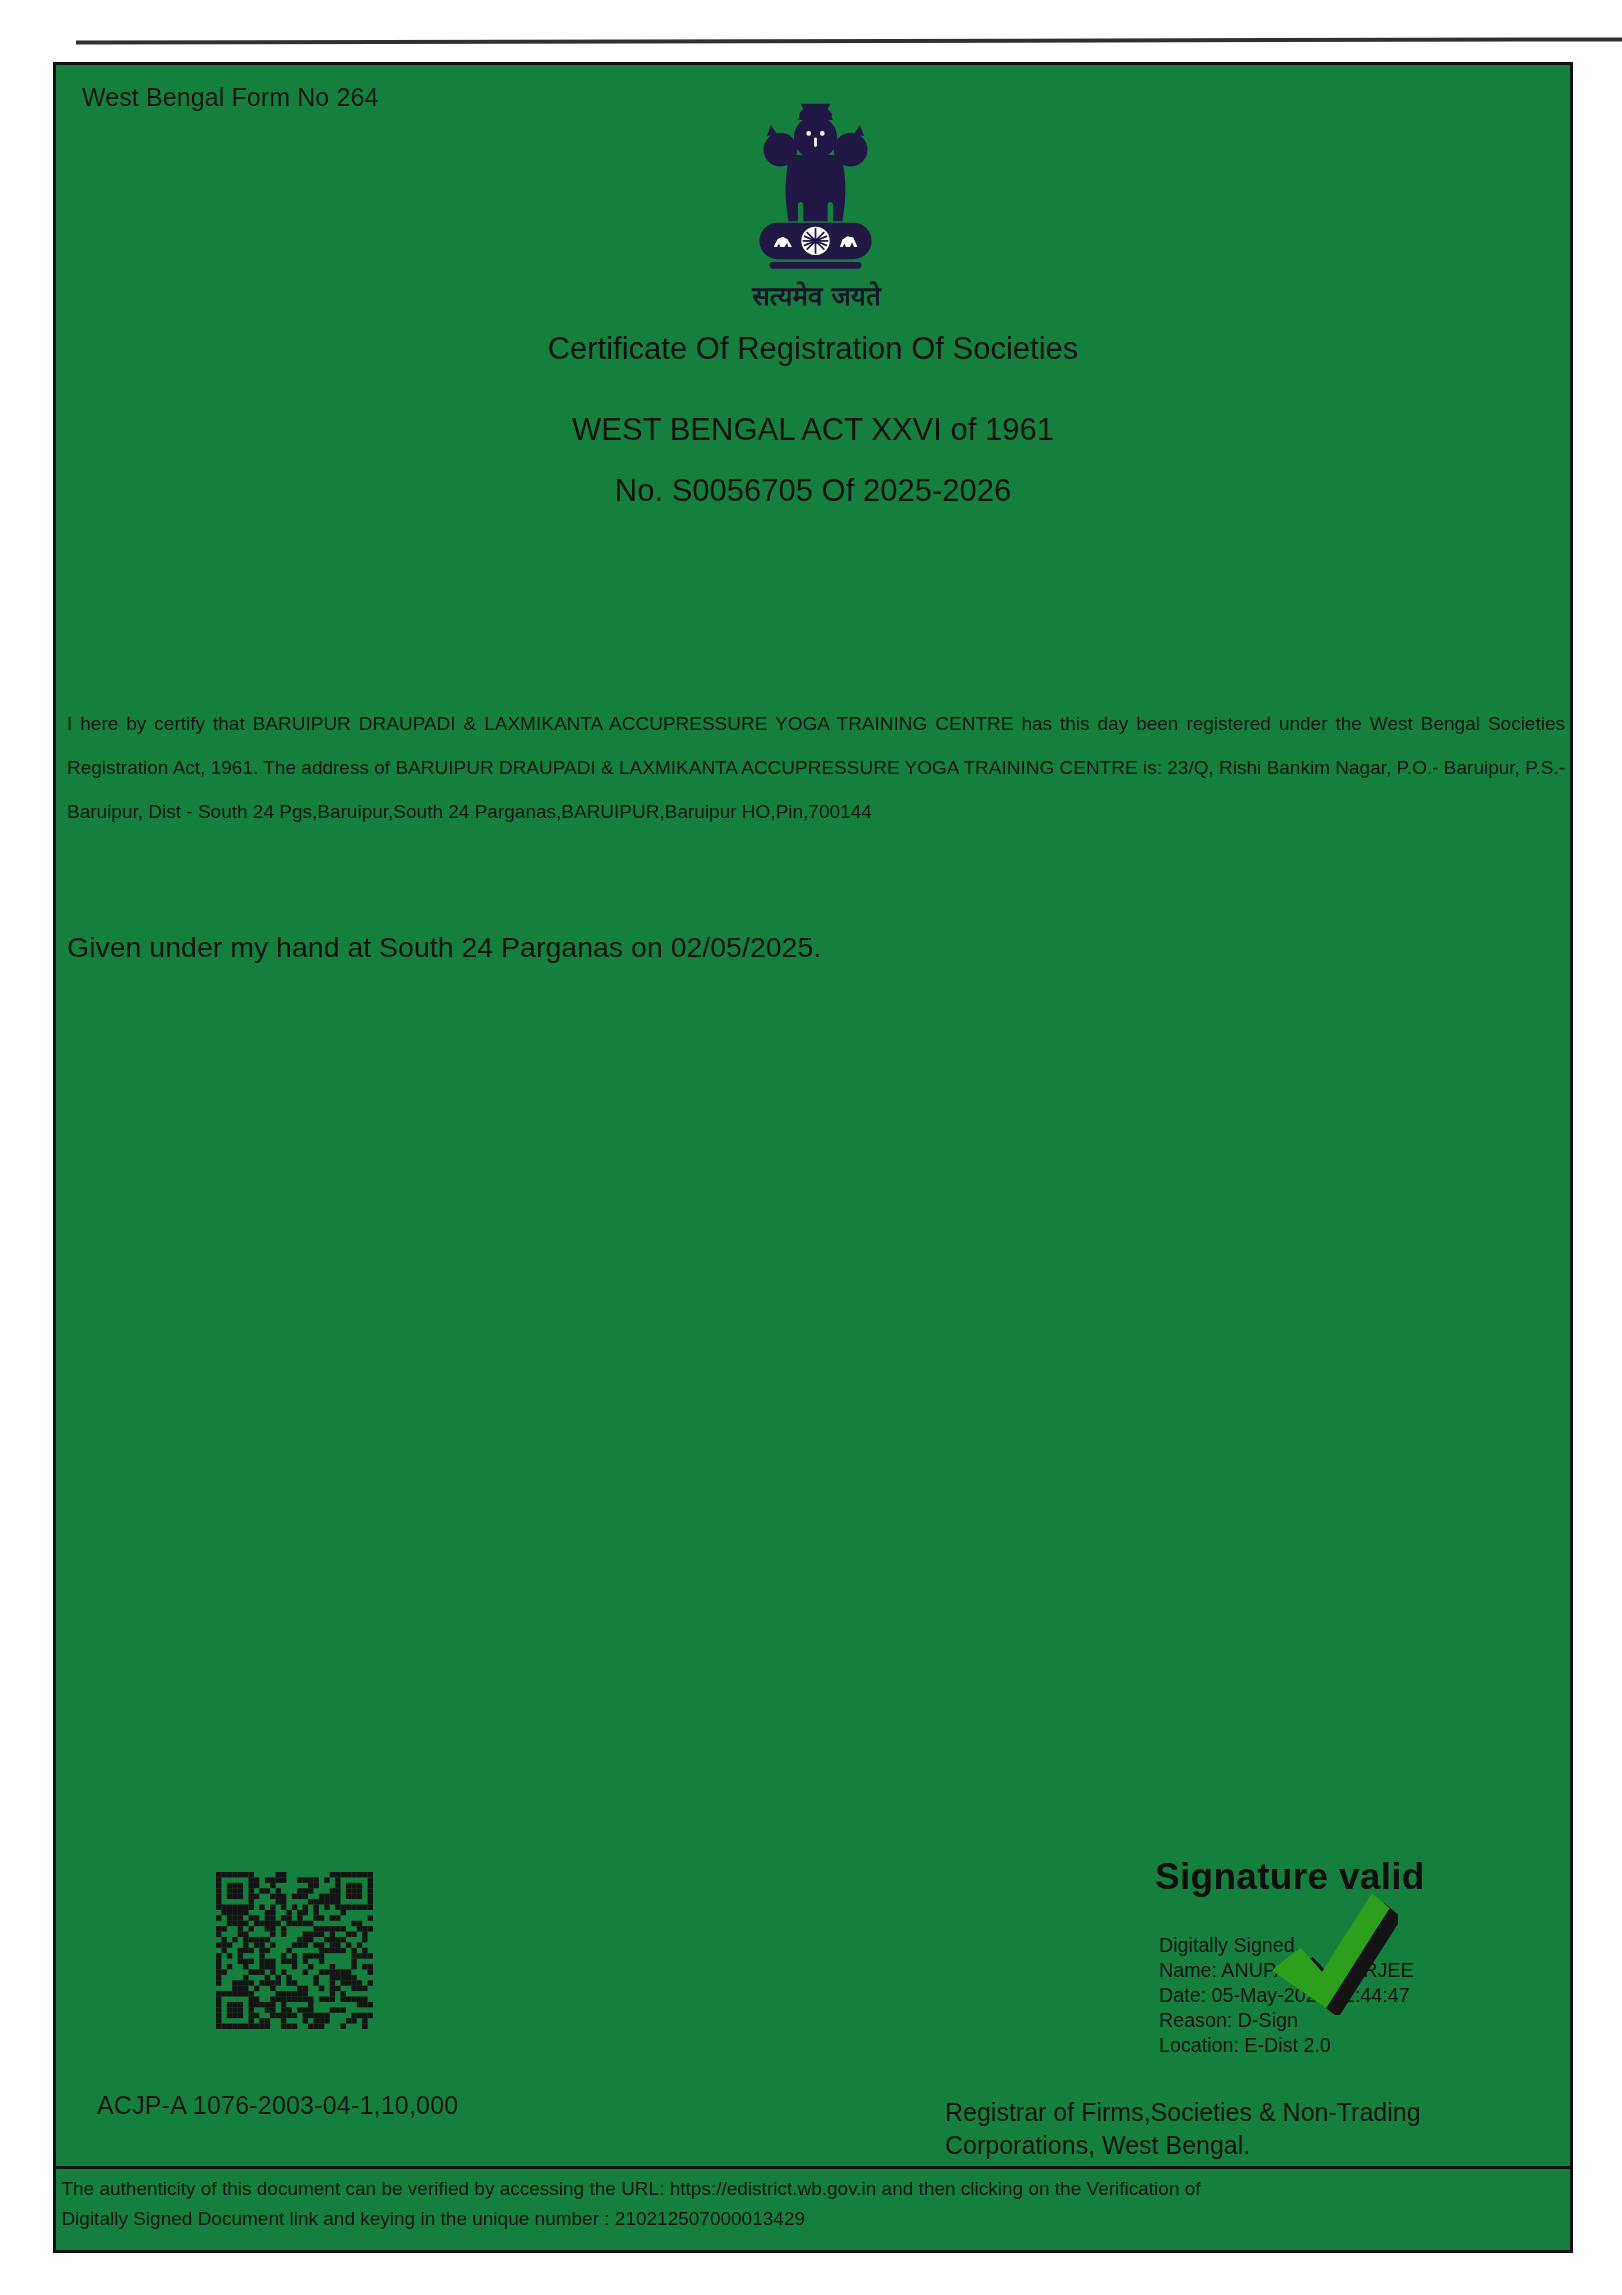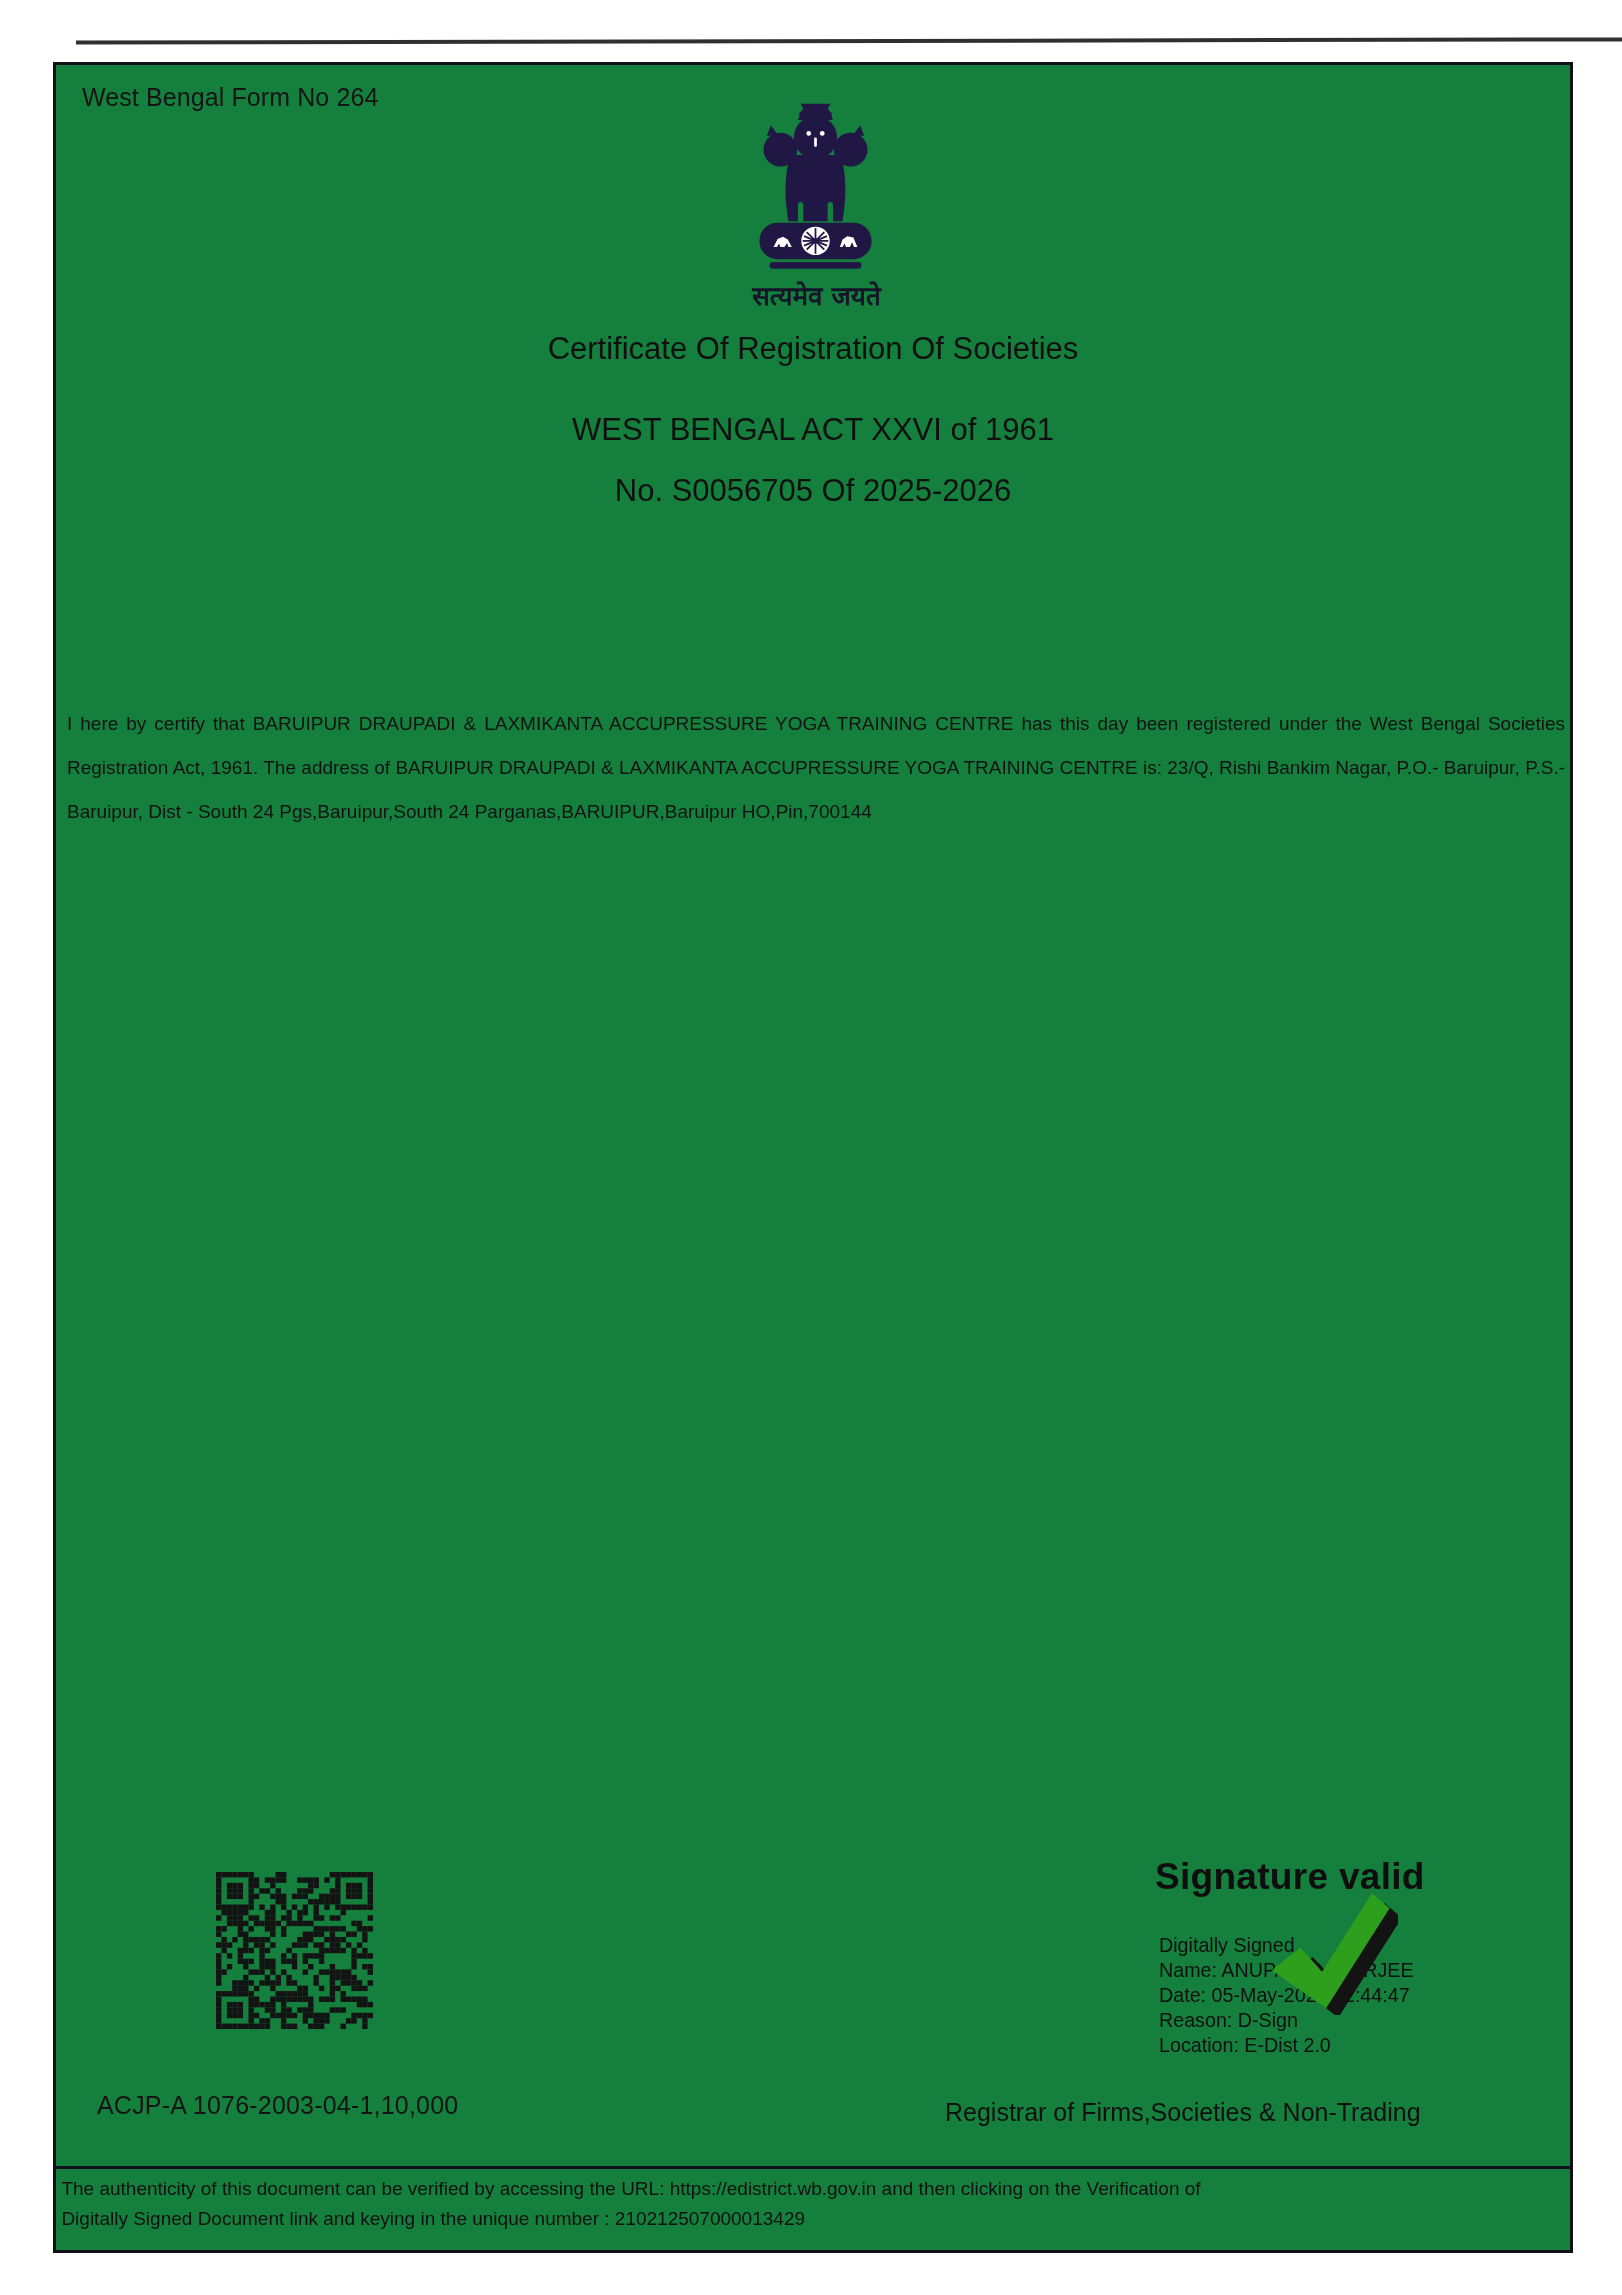--- a/index.html
+++ b/index.html
@@ -104,20 +104,21 @@
     </div>
 
     <div class="abs motto">सत्यमेव जयते</div>
 
     <div class="abs ctr t1">Certificate Of Registration Of Societies</div>
     <div class="abs ctr t3">WEST BENGAL ACT XXVI of 1961</div>
     <div class="abs ctr t4">No. S0056705 Of 2025-2026</div>
 
     <div class="abs body-par">I here by certify that BARUIPUR DRAUPADI &amp; LAXMIKANTA ACCUPRESSURE YOGA TRAINING CENTRE has this day been registered under the West Bengal Societies Registration Act, 1961. The address of BARUIPUR DRAUPADI &amp; LAXMIKANTA ACCUPRESSURE YOGA TRAINING CENTRE is: 23/Q, Rishi Bankim Nagar, P.O.- Baruipur, P.S.- Baruipur, Dist - South 24 Pgs,Baruipur,South 24 Parganas,BARUIPUR,Baruipur HO,Pin,700144</div>
 
+    <div class="abs given">Given under my hand at South 24 Parganas on 02/05/2025.</div>
 
     <div class="abs qr">
       <svg id="qr" width="157" height="157" viewBox="0 0 232 232" xmlns="http://www.w3.org/2000/svg" fill="#131313">
           <rect x="0" y="0" width="8" height="8"></rect>
           <rect x="8" y="0" width="8" height="8"></rect>
           <rect x="16" y="0" width="8" height="8"></rect>
           <rect x="24" y="0" width="8" height="8"></rect>
           <rect x="32" y="0" width="8" height="8"></rect>
           <rect x="40" y="0" width="8" height="8"></rect>
           <rect x="48" y="0" width="8" height="8"></rect>
@@ -570,20 +571,21 @@
       <svg width="133" height="123" viewBox="0 0 196 182" xmlns="http://www.w3.org/2000/svg">
         <polygon points="24,120 62,90 94,124 168,10 194,32 100,180 26,122" fill="#131313" transform="translate(8,6)"></polygon>
         <polygon points="14,112 52,82 84,118 158,2 184,24 90,172 10,116" fill="#2e9e1d"></polygon>
       </svg>
     </div>
 
     <div class="abs print-code">ACJP-A 1076-2003-04-1,10,000</div>
 
     <div class="abs registrar">
       <div>Registrar of Firms,Societies &amp; Non-Trading</div>
+      <div>Corporations, West Bengal.</div>
     </div>
 
     <div class="abs footer">
       <div>The authenticity of this document can be verified by accessing the URL: https://edistrict.wb.gov.in and then clicking on the Verification of</div>
       <div>Digitally Signed Document link and keying in the unique number : 210212507000013429</div>
     </div>
 
   </div>
 </div>
 

